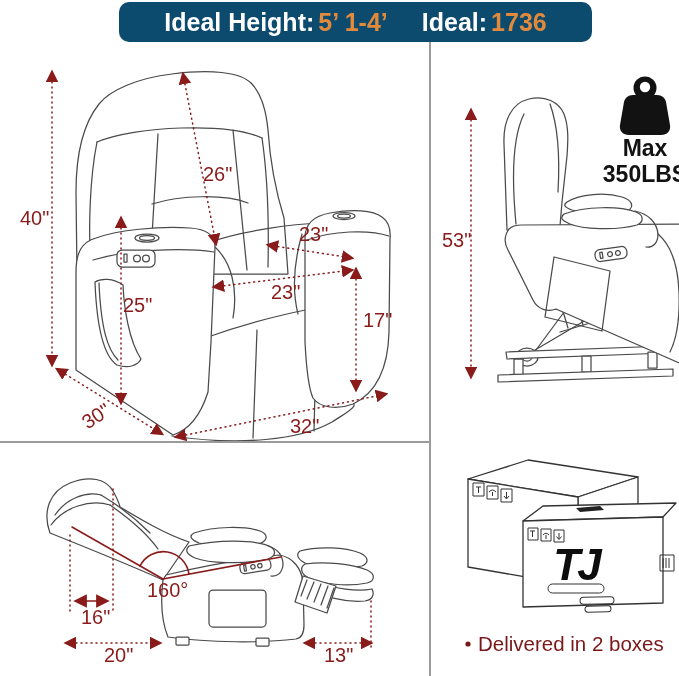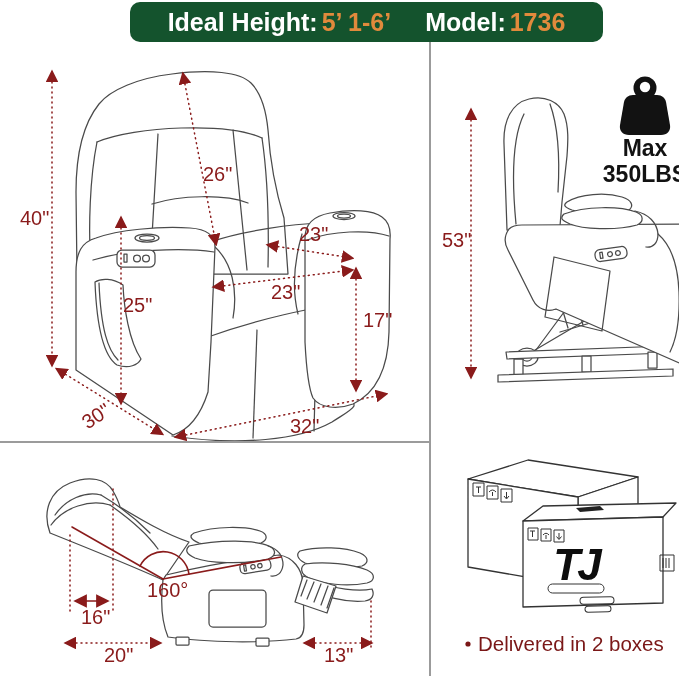--- a/index.html
+++ b/index.html
@@ -2,22 +2,22 @@
 <html><head>
 <meta charset="utf-8">
 <style>
   html,body{margin:0;padding:0;background:#fff;}
   #stage{
     position:relative;width:679px;height:676px;background:#fff;overflow:hidden;
     font-family:"Liberation Sans", sans-serif;
   }
   
   .banner{
-    position:absolute;left:130px;top:2px;width:473px;height:40px;
-    background:#14532d;border-radius:10px;
+    position:absolute;left:119px;top:2px;width:473px;height:40px;
+    background:#0c4a6e;border-radius:10px;
     display:flex;align-items:center;justify-content:center;
     font-size:25px;font-weight:bold;color:#ffffff;white-space:pre;
   }
   .banner .orange{color:#e18a3c;}
   .banner .gap{display:inline-block;width:26px;}
   .banner span{padding:0 2px;}
   
   .vdiv{position:absolute;left:429px;top:42px;width:2px;height:634px;background:#9b9b9b;}
   .hdiv{position:absolute;left:0;top:441px;width:430px;height:2px;background:#9b9b9b;}
   .quad{position:absolute;}
@@ -32,21 +32,21 @@
   .weight{fill:#121212;}
   .capacity{font-size:23px;font-weight:bold;fill:#121212;}
   .deliver-text{font-size:20.5px;fill:#7a1717;}
 </style>
 </head>
 <body>
 
 <div id="stage">
 
   <div class="banner">
-    <span>Ideal Height:</span><span class="orange">5’ 1-6’</span><span class="gap"></span><span>Model:</span><span class="orange">1736</span>
+    <span>Ideal Height:</span><span class="orange">5’ 1-4’</span><span class="gap"></span><span>Ideal:</span><span class="orange">1736</span>
   </div>
 
   <div class="vdiv"></div>
   <div class="hdiv"></div>
 
   <svg class="quad" style="left:0;top:42px" width="430" height="399" viewBox="0 0 430 399">
     <defs>
       <marker id="fv-ar" viewBox="0 0 10 10" refX="8" refY="5" markerWidth="8.5" markerHeight="8.5" orient="auto-start-reverse">
         <path d="M0,0 L10,5 L0,10 Z" fill="#8a1b1b"></path>
       </marker>

